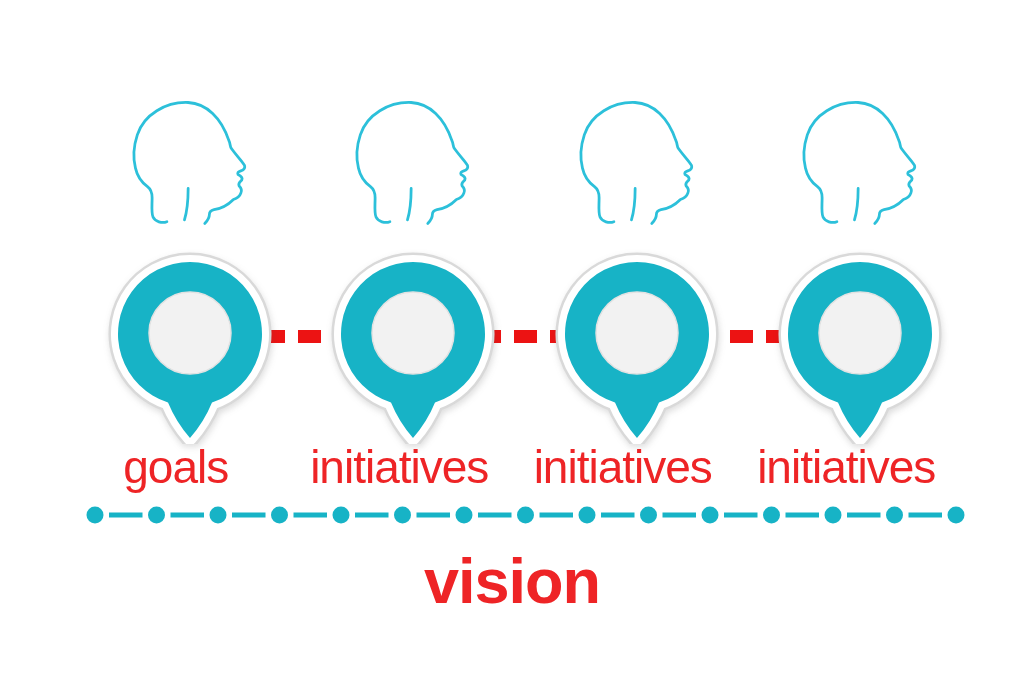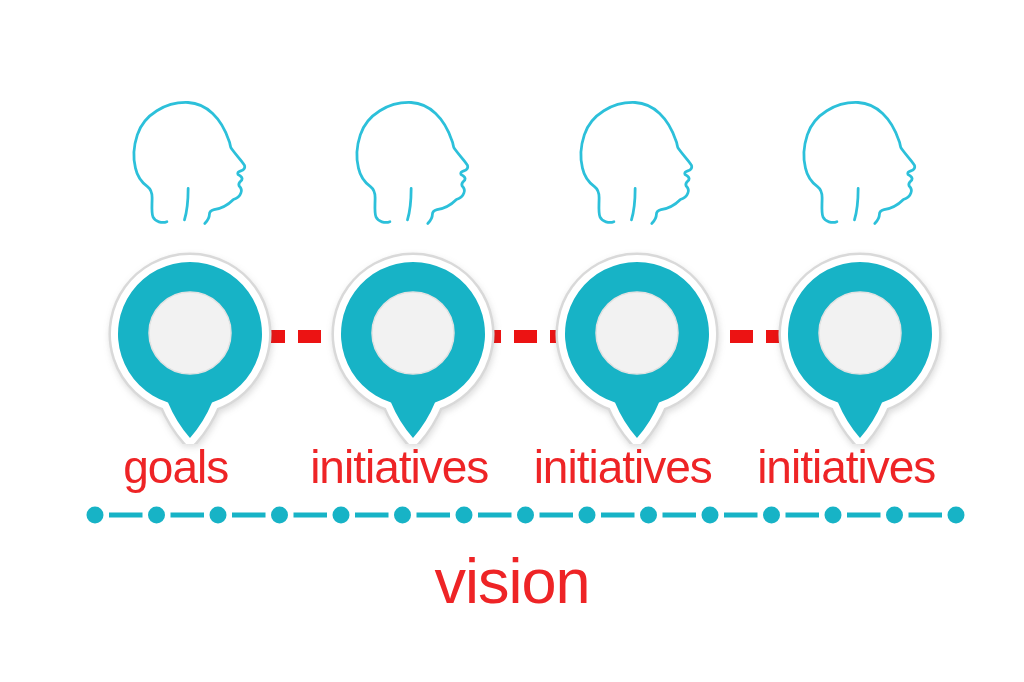--- a/index.html
+++ b/index.html
@@ -41,21 +41,21 @@
     font-size:46px;line-height:52px;font-weight:300;color:var(--label-red);
     white-space:nowrap;letter-spacing:-1px;
   }
 
   .baseline-svg{position:absolute;left:84px;top:500px;width:884px;height:30px;}
   .bl-dot{fill:var(--baseline-teal);}
   .bl-seg{stroke:var(--baseline-teal);stroke-width:5;}
 
   .vision{
     position:absolute;left:0;top:541px;width:1024px;text-align:center;
-    font-size:63px;line-height:80px;font-weight:400;color:var(--label-red);
+    font-size:63px;line-height:80px;font-weight:700;color:var(--label-red);
     letter-spacing:-1px;
   }
 </style>
 </head>
 <body>
 
 <svg width="0" height="0" style="position:absolute" aria-hidden="true">
   <defs>
     <g id="head-shape">
       <path class="head-path" d="M41 136 C36 138 28 136 26 131 C24 126 25 118 25 110

